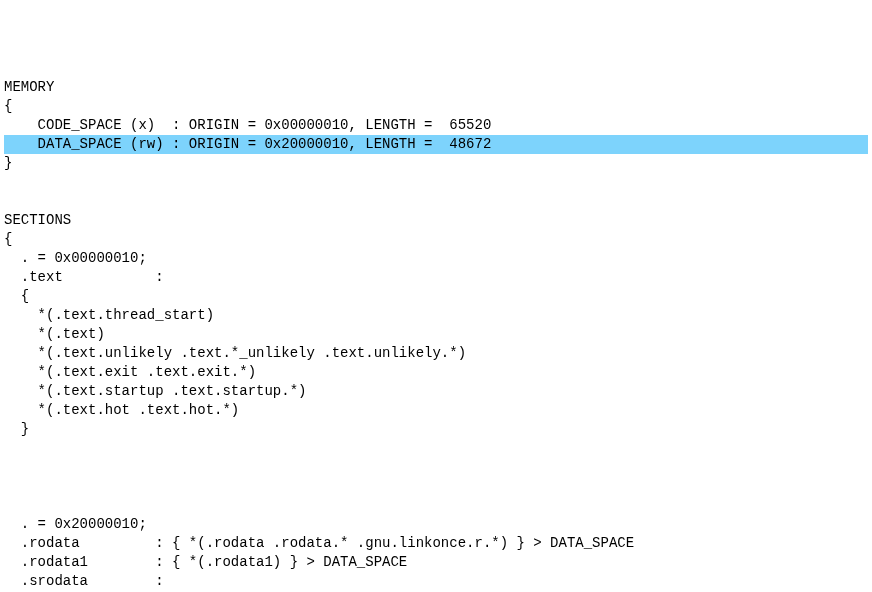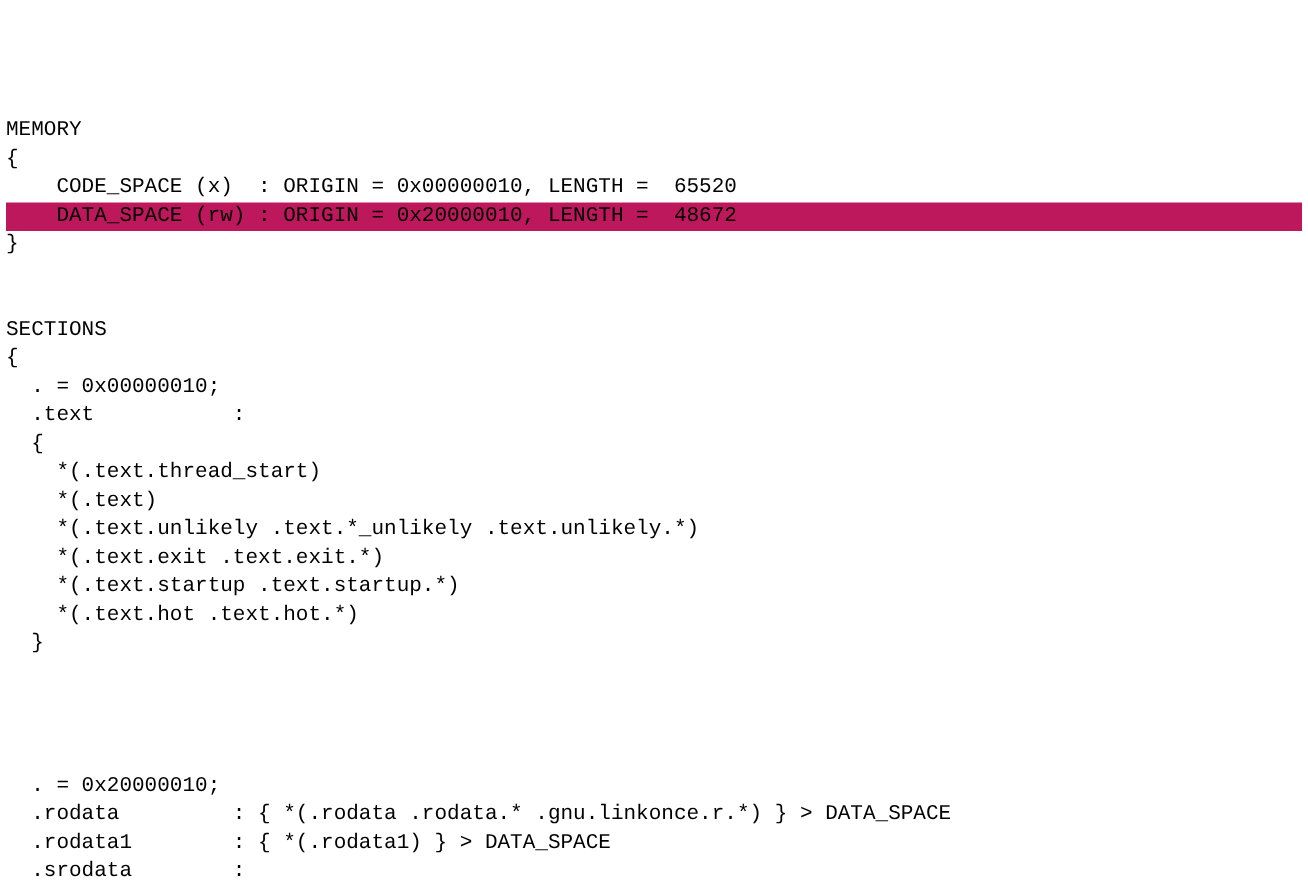--- a/index.html
+++ b/index.html
@@ -9,21 +9,21 @@
     line-height: 19px;
     color: #000;
     background: #fff;
     padding: 2px 4px;
     white-space: pre;
   }
   .code-line {
     display: block;
   }
   .highlighted {
-    background: #be185d;
+    background: #7dd3fc;
   }
 </style>
 </head>
 <body>
 
 
 
 <div id="code-container"><span class="code-line">MEMORY</span><span class="code-line">{</span><span class="code-line">    CODE_SPACE (x)  : ORIGIN = 0x00000010, LENGTH =  65520</span><span class="code-line highlighted">    DATA_SPACE (rw) : ORIGIN = 0x20000010, LENGTH =  48672</span><span class="code-line">}</span><span class="code-line">&nbsp;</span><span class="code-line">&nbsp;</span><span class="code-line">SECTIONS</span><span class="code-line">{</span><span class="code-line">  . = 0x00000010;</span><span class="code-line">  .text           :</span><span class="code-line">  {</span><span class="code-line">    *(.text.thread_start)</span><span class="code-line">    *(.text)</span><span class="code-line">    *(.text.unlikely .text.*_unlikely .text.unlikely.*)</span><span class="code-line">    *(.text.exit .text.exit.*)</span><span class="code-line">    *(.text.startup .text.startup.*)</span><span class="code-line">    *(.text.hot .text.hot.*)</span><span class="code-line">  }</span><span class="code-line">&nbsp;</span><span class="code-line">&nbsp;</span><span class="code-line">&nbsp;</span><span class="code-line">&nbsp;</span><span class="code-line">  . = 0x20000010;</span><span class="code-line">  .rodata         : { *(.rodata .rodata.* .gnu.linkonce.r.*) } &gt; DATA_SPACE</span><span class="code-line">  .rodata1        : { *(.rodata1) } &gt; DATA_SPACE</span><span class="code-line">  .srodata        :</span><span class="code-line">  {</span></div>
 
 

